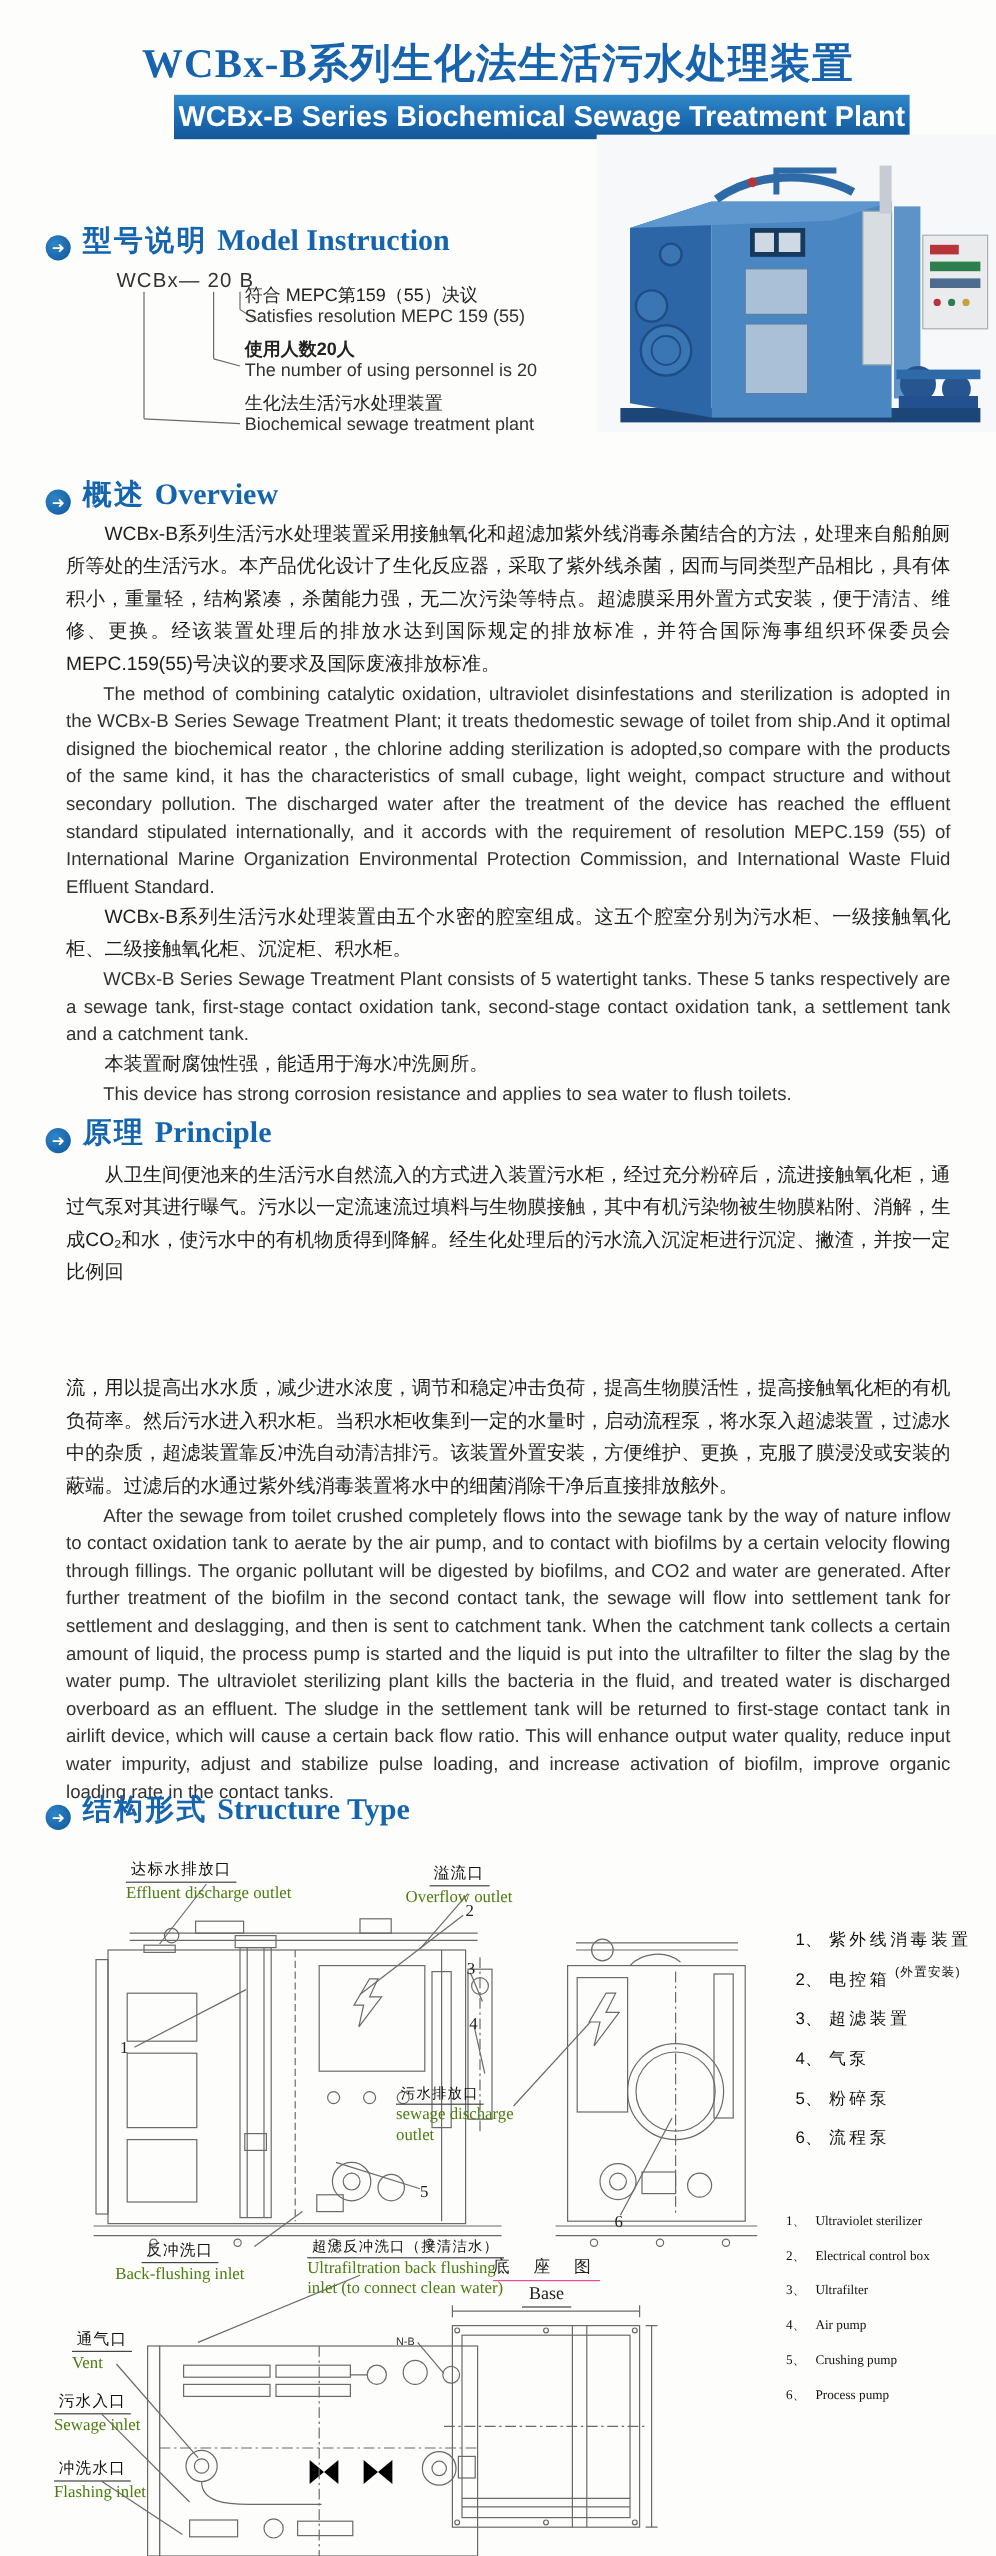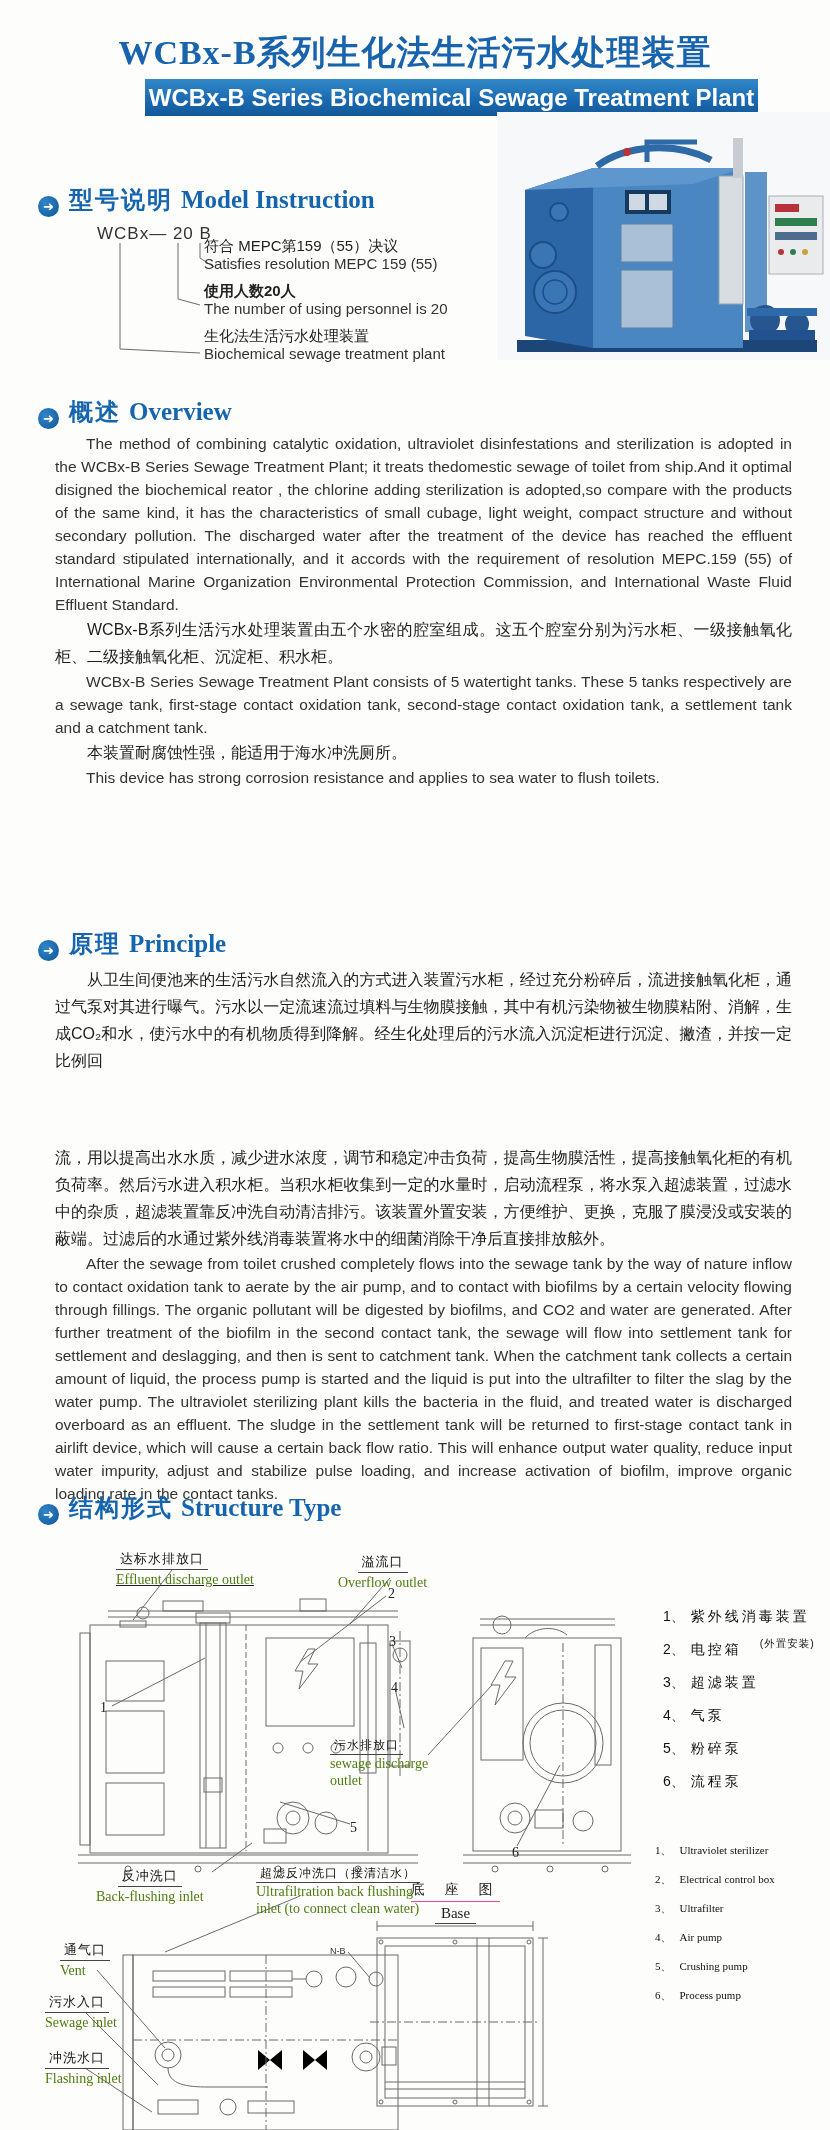--- a/index.html
+++ b/index.html
@@ -30,21 +30,21 @@
   .p-en{font-size:15.5px;line-height:23px;color:#333;text-indent:2em;margin:0;}
   .spacer{height:70px;}
   
   .dwg-cn{font-size:13px;color:#111;letter-spacing:1px;border-bottom:1px solid #444;
     padding:0 4px 1px 4px;white-space:nowrap;display:inline-block;}
   .dwg-en{font-family:"Liberation Serif","DejaVu Serif",serif;font-size:14px;color:#4d7c0f;white-space:nowrap;}
   .callout{font-family:"Liberation Serif","DejaVu Serif",serif;font-size:14px;color:#222;}
   .legend-cn-row{margin-bottom:15px;font-size:14px;color:#111;white-space:nowrap;}
   .legend-cn-row .lnum{margin-right:6px;}
   .legend-cn-row .llab{letter-spacing:3px;}
-  .legend-note{font-size:10.5px;letter-spacing:1px;position:relative;top:-7px;margin-left:18px;}
+  .legend-note{font-size:10.5px;letter-spacing:1px;position:relative;top:-7px;margin-left:4px;}
   .legend-en-row{margin-bottom:14px;font-family:"Liberation Serif","DejaVu Serif",serif;
     font-size:11px;color:#111;white-space:nowrap;}
   .legend-en-row .lnum{margin-right:8px;}
   .base-title{width:175px;text-align:center;}
   .base-title .bt-cn{font-size:14px;letter-spacing:8px;border-bottom:1px solid #ec4899;padding-bottom:2px;display:inline-block;}
   .base-title .bt-en{font-family:"Liberation Serif","DejaVu Serif",serif;font-size:15px;border-bottom:1px solid #444;padding:0 6px 1px 6px;display:inline-block;margin-top:3px;}
   .nb{font-size:9px;color:#333;}
   svg{display:block;}
   .line-art line,.line-art rect,.line-art circle,.line-art path,.line-art polyline,.line-art ellipse{
     fill:none;stroke:#6a6a6a;stroke-width:1;}
@@ -117,20 +117,21 @@
   <div class="abs mi-en" style="top:255px;left:204px;">Satisfies resolution MEPC 159 (55)</div>
   <div class="abs mi-cn" style="top:282px;left:204px;font-weight:bold;">使用人数20人</div>
   <div class="abs mi-en" style="top:300px;left:204px;">The number of using personnel is 20</div>
   <div class="abs mi-cn" style="top:327px;left:204px;">生化法生活污水处理装置</div>
   <div class="abs mi-en" style="top:345px;left:204px;">Biochemical sewage treatment plant</div>
 
   <div class="abs sec-head" style="top:396px;left:38px;">
     <span class="sec-icon">➜</span><span class="sec-cn">概述</span><span class="sec-en">Overview</span>
   </div>
   <div class="abs body-block" style="top:432px;">
+    <p class="p-cn">WCBx-B系列生活污水处理装置采用接触氧化和超滤加紫外线消毒杀菌结合的方法，处理来自船舶厕所等处的生活污水。本产品优化设计了生化反应器，采取了紫外线杀菌，因而与同类型产品相比，具有体积小，重量轻，结构紧凑，杀菌能力强，无二次污染等特点。超滤膜采用外置方式安装，便于清洁、维修、更换。经该装置处理后的排放水达到国际规定的排放标准，并符合国际海事组织环保委员会MEPC.159(55)号决议的要求及国际废液排放标准。</p>
     <p class="p-en">The method of combining catalytic oxidation, ultraviolet disinfestations and sterilization is adopted in the WCBx-B Series Sewage Treatment Plant; it treats thedomestic sewage of toilet from ship.And it optimal disigned the biochemical reator , the chlorine adding sterilization is adopted,so compare with the products of the same kind, it has the characteristics of small cubage, light weight, compact structure and without secondary pollution. The discharged water after the treatment of the device has reached the effluent standard stipulated internationally, and it accords with the requirement of resolution MEPC.159 (55) of International Marine Organization Environmental Protection Commission, and International Waste Fluid Effluent Standard.</p>
     <p class="p-cn">WCBx-B系列生活污水处理装置由五个水密的腔室组成。这五个腔室分别为污水柜、一级接触氧化柜、二级接触氧化柜、沉淀柜、积水柜。</p>
     <p class="p-en">WCBx-B Series Sewage Treatment Plant consists of 5 watertight tanks. These 5 tanks respectively are a sewage tank, first-stage contact oxidation tank, second-stage contact oxidation tank, a settlement tank and a catchment tank.</p>
     <p class="p-cn">本装置耐腐蚀性强，能适用于海水冲洗厕所。</p>
     <p class="p-en">This device has strong corrosion resistance and applies to sea water to flush toilets.</p>
   </div>
 
   <div class="abs sec-head" style="top:928px;left:38px;">
     <span class="sec-icon">➜</span><span class="sec-cn">原理</span><span class="sec-en">Principle</span>
   </div>
@@ -271,21 +272,21 @@
     <line x1="173" y1="22" x2="183" y2="22"></line>
       <line x1="173" y1="190" x2="183" y2="190"></line>
     <circle cx="16" cy="26" r="2"></circle>
       <circle cx="164" cy="26" r="2"></circle>
     <circle cx="16" cy="186" r="2"></circle>
       <circle cx="164" cy="186" r="2"></circle>
     <circle cx="90" cy="26" r="2"></circle>
       <circle cx="90" cy="186" r="2"></circle>
   </svg>
 
-  <div class="abs" style="top:1549px;left:116px;text-decoration:underline;">
+  <div class="abs" style="top:1549px;left:105px;">
     <span class="dwg-cn">达标水排放口</span><br>
     <span class="dwg-en">Effluent discharge outlet</span>
   </div>
   <div class="abs" style="top:1552px;left:338px;text-align:center;">
     <span class="dwg-cn">溢流口</span><br>
     <span class="dwg-en">Overflow outlet</span>
   </div>
   <div class="abs" style="top:1736px;left:330px;line-height:16px;">
     <span class="dwg-cn" style="font-size:12px;">污水排放口</span><br>
     <span class="dwg-en">sewage discharge</span><br>

